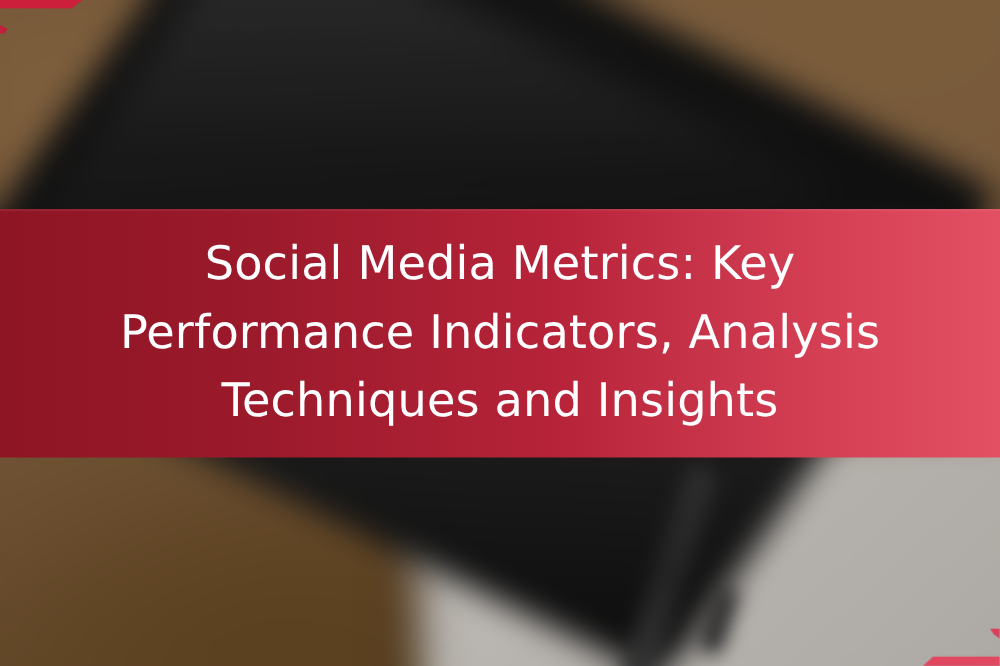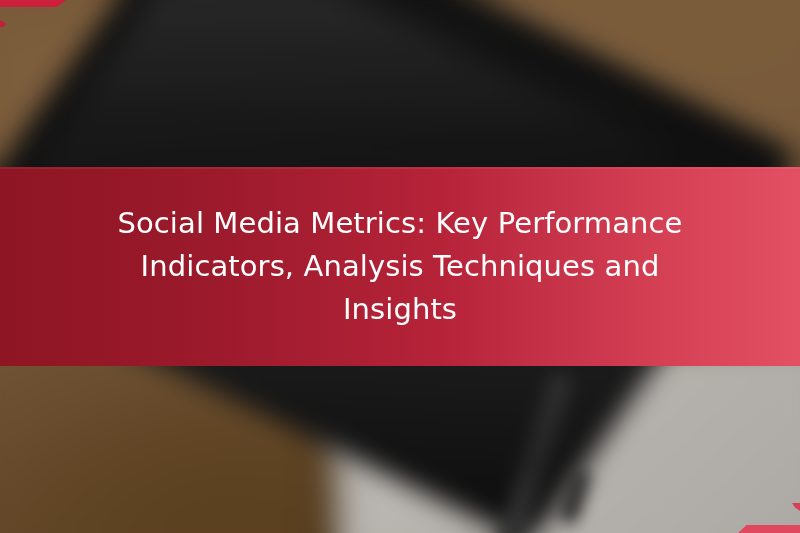--- a/index.html
+++ b/index.html
@@ -175,21 +175,21 @@
     height: 2px;
     background: rgba(255,255,255,0.06);
   }
 
   .title {
     margin: 0;
     width: 640px;
     text-align: center;
     color: #ffffff;
     font-family: "DejaVu Sans", sans-serif;
-    font-size: 29px;
+    font-size: 37px;
     font-weight: 400;
     line-height: 1.48;
     letter-spacing: 0.1px;
     text-rendering: optimizeLegibility;
   }
 </style>
 </head>
 <body>
 
 <div class="canvas">

